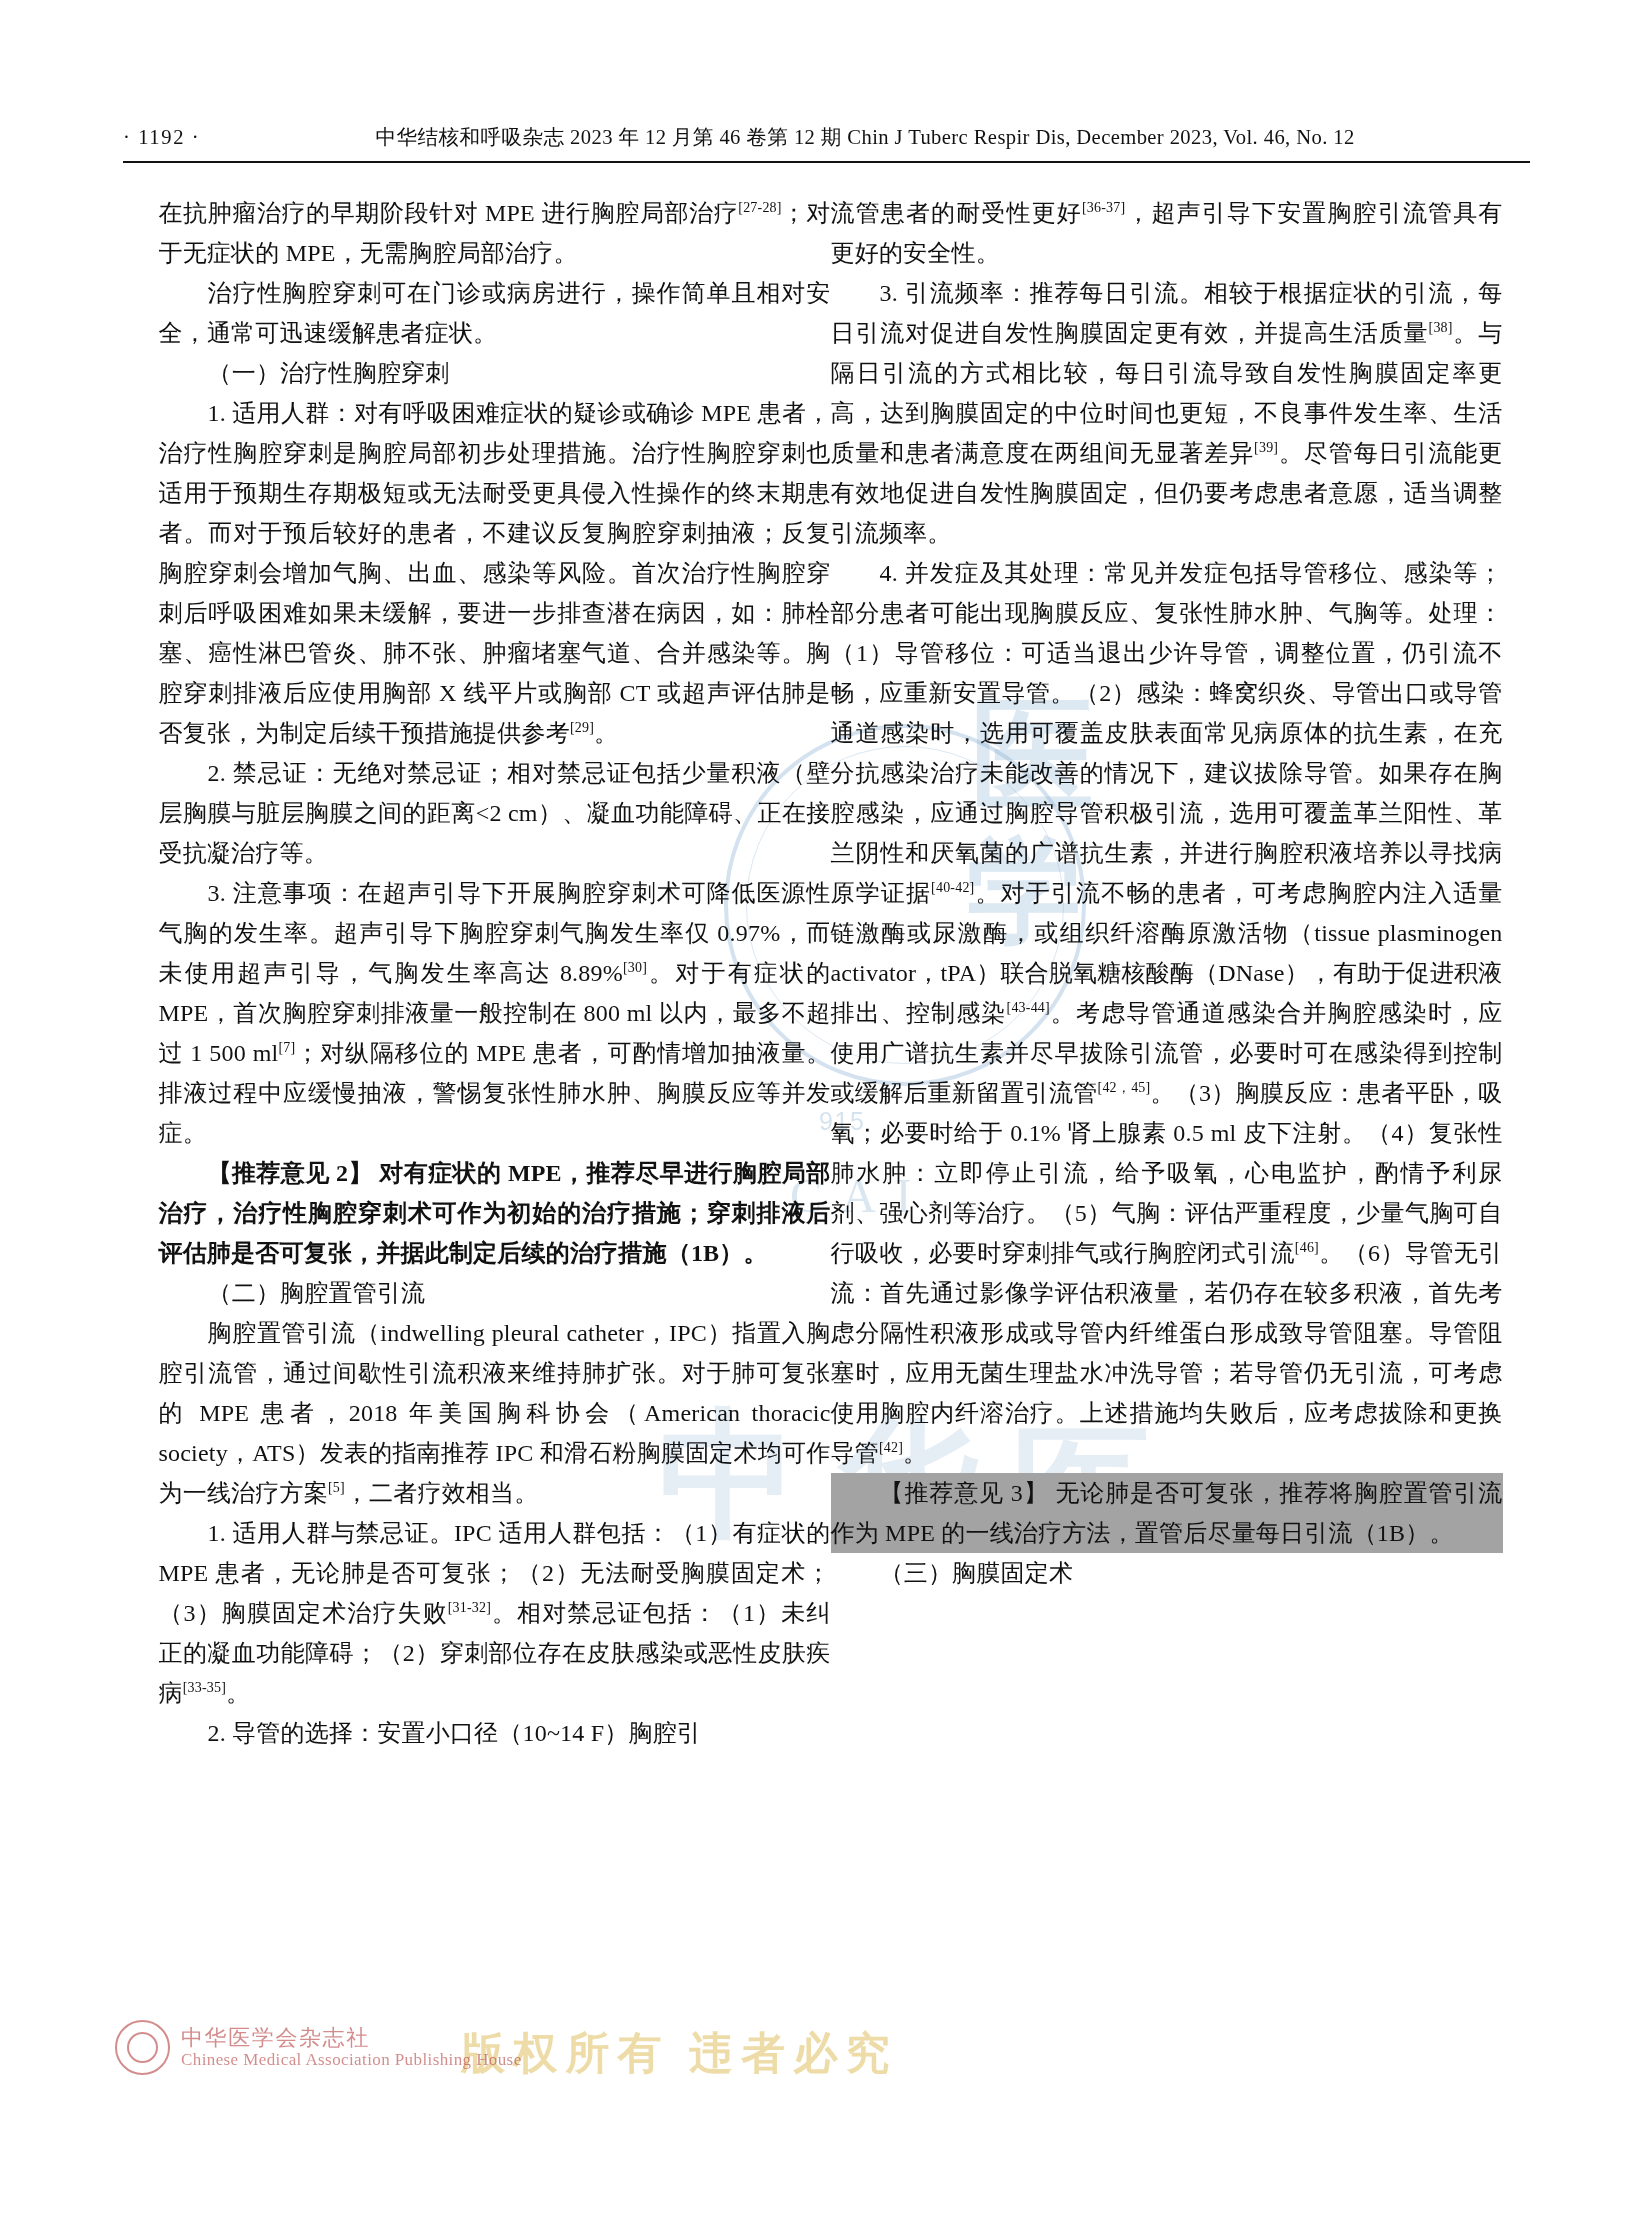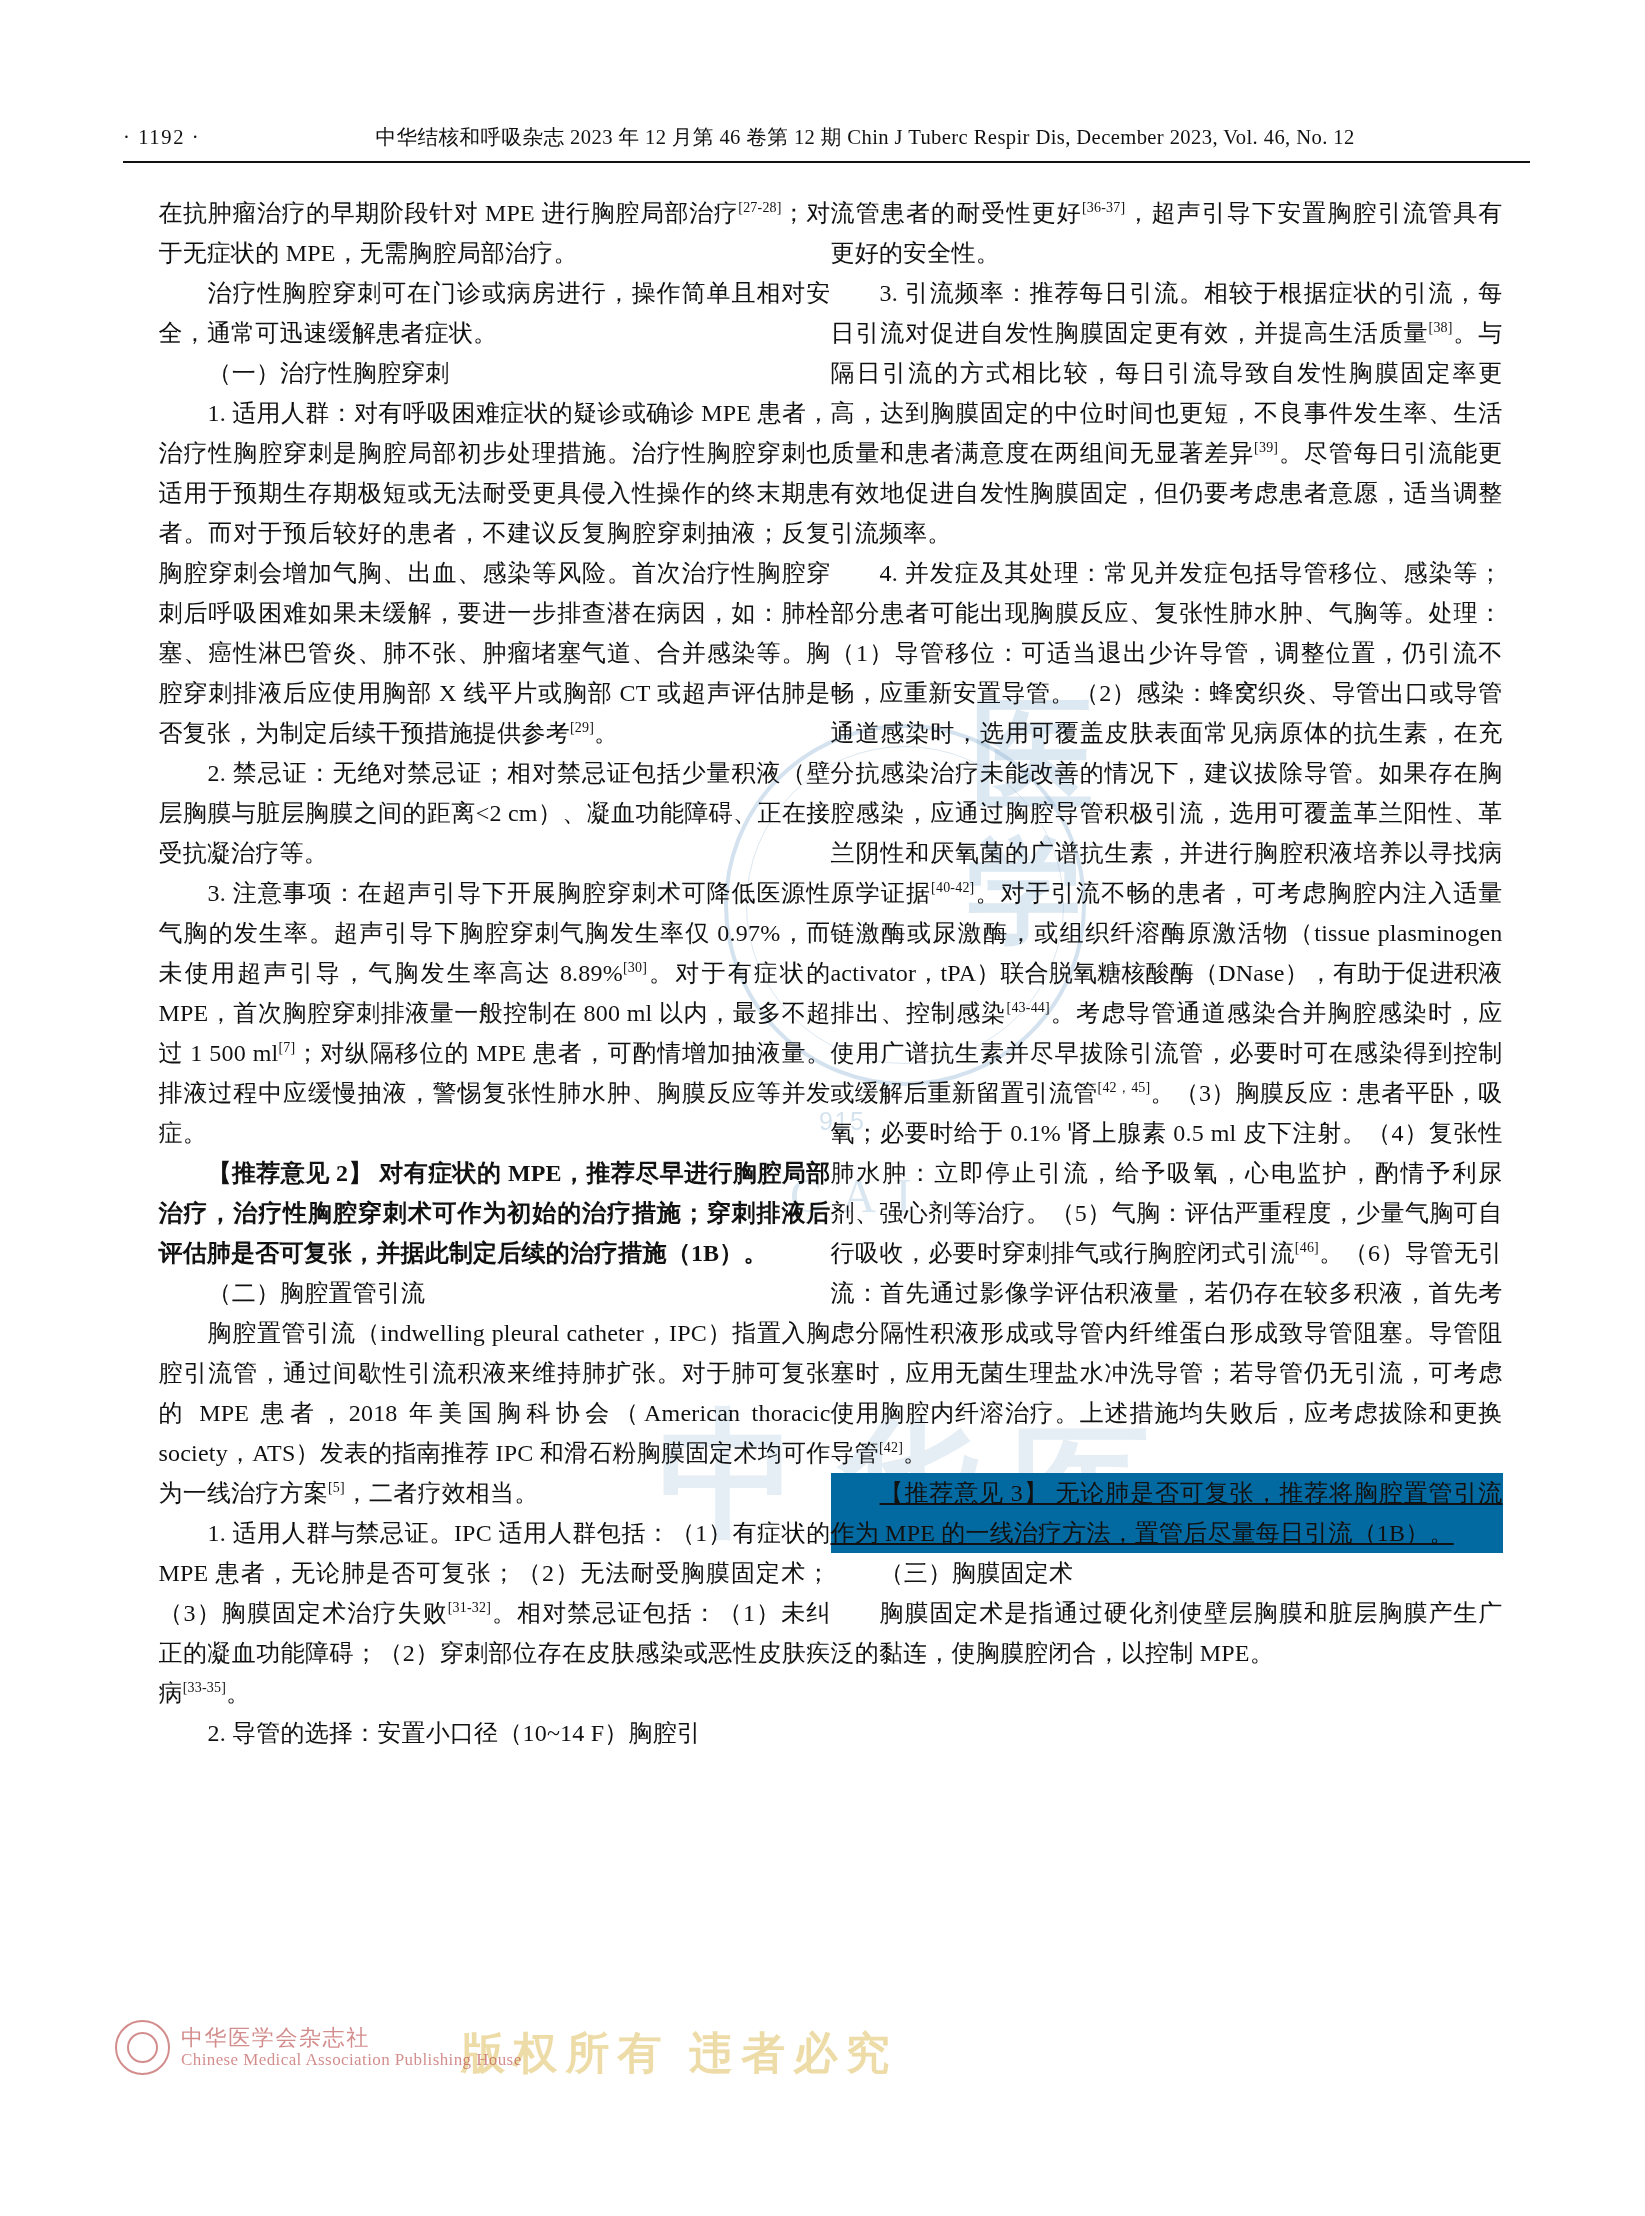--- a/index.html
+++ b/index.html
@@ -167,21 +167,21 @@
     text-align: justify;
     text-justify: inter-ideograph;
     letter-spacing: 0.2px;
   }
   p.ind { text-indent: 49px; }
   sup {
     font-size: 14px;
     vertical-align: super;
     line-height: 0;
   }
-  .hl { background: #0369a1; text-decoration: underline; }
+  .hl { background: #a3a3a3; }
   .rec-label { font-weight: bold; }
 </style>
 </head>
 <body>
 
 <div class="wm wm-circle"></div>
 <div class="wm wm-char wm-c1">医</div>
 <div class="wm wm-char wm-c2">学</div>
 <div class="wm wm-char wm-c3">中</div>
 <div class="wm wm-char wm-c4">华</div>
@@ -218,16 +218,15 @@
     <p class="ind">1. 适用人群与禁忌证。IPC 适用人群包括：（1）有症状的 MPE 患者，无论肺是否可复张；（2）无法耐受胸膜固定术；（3）胸膜固定术治疗失败<sup>[31-32]</sup>。相对禁忌证包括：（1）未纠正的凝血功能障碍；（2）穿刺部位存在皮肤感染或恶性皮肤疾病<sup>[33-35]</sup>。</p>
     <p class="ind">2. 导管的选择：安置小口径（10~14 F）胸腔引</p>
   </div>
 
   <div class="col">
     <p>流管患者的耐受性更好<sup>[36-37]</sup>，超声引导下安置胸腔引流管具有更好的安全性。</p>
     <p class="ind">3. 引流频率：推荐每日引流。相较于根据症状的引流，每日引流对促进自发性胸膜固定更有效，并提高生活质量<sup>[38]</sup>。与隔日引流的方式相比较，每日引流导致自发性胸膜固定率更高，达到胸膜固定的中位时间也更短，不良事件发生率、生活质量和患者满意度在两组间无显著差异<sup>[39]</sup>。尽管每日引流能更有效地促进自发性胸膜固定，但仍要考虑患者意愿，适当调整引流频率。</p>
     <p class="ind">4. 并发症及其处理：常见并发症包括导管移位、感染等；部分患者可能出现胸膜反应、复张性肺水肿、气胸等。处理：（1）导管移位：可适当退出少许导管，调整位置，仍引流不畅，应重新安置导管。（2）感染：蜂窝织炎、导管出口或导管通道感染时，选用可覆盖皮肤表面常见病原体的抗生素，在充分抗感染治疗未能改善的情况下，建议拔除导管。如果存在胸腔感染，应通过胸腔导管积极引流，选用可覆盖革兰阳性、革兰阴性和厌氧菌的广谱抗生素，并进行胸腔积液培养以寻找病原学证据<sup>[40-42]</sup>。对于引流不畅的患者，可考虑胸腔内注入适量链激酶或尿激酶，或组织纤溶酶原激活物（tissue plasminogen activator，tPA）联合脱氧糖核酸酶（DNase），有助于促进积液排出、控制感染<sup>[43-44]</sup>。考虑导管通道感染合并胸腔感染时，应使用广谱抗生素并尽早拔除引流管，必要时可在感染得到控制或缓解后重新留置引流管<sup>[42，45]</sup>。（3）胸膜反应：患者平卧，吸氧；必要时给于 0.1% 肾上腺素 0.5 ml 皮下注射。（4）复张性肺水肿：立即停止引流，给予吸氧，心电监护，酌情予利尿剂、强心剂等治疗。（5）气胸：评估严重程度，少量气胸可自行吸收，必要时穿刺排气或行胸腔闭式引流<sup>[46]</sup>。（6）导管无引流：首先通过影像学评估积液量，若仍存在较多积液，首先考虑分隔性积液形成或导管内纤维蛋白形成致导管阻塞。导管阻塞时，应用无菌生理盐水冲洗导管；若导管仍无引流，可考虑使用胸腔内纤溶治疗。上述措施均失败后，应考虑拔除和更换导管<sup>[42]</sup>。</p>
     <p class="ind hl">【推荐意见 3】 无论肺是否可复张，推荐将胸腔置管引流作为 MPE 的一线治疗方法，置管后尽量每日引流（1B）。</p>
     <p class="ind">（三）胸膜固定术</p>
-    <p class="ind">胸膜固定术是指通过硬化剂使壁层胸膜和脏层胸膜产生广泛的黏连，使胸膜腔闭合，以控制 MPE。</p>
   </div>
 </div>
 
 
 </body></html>

